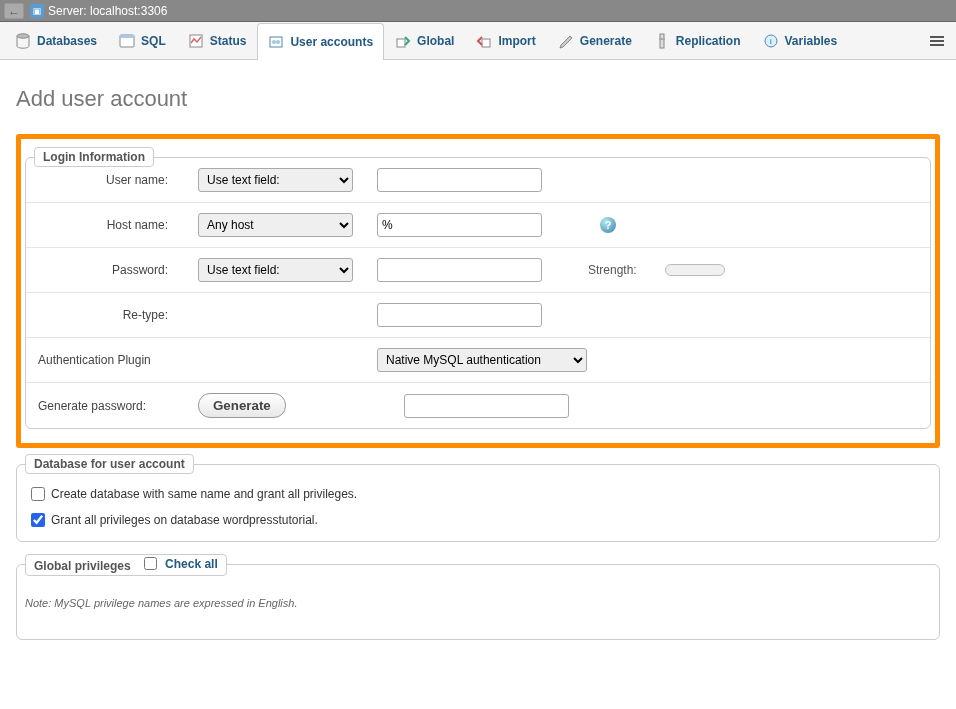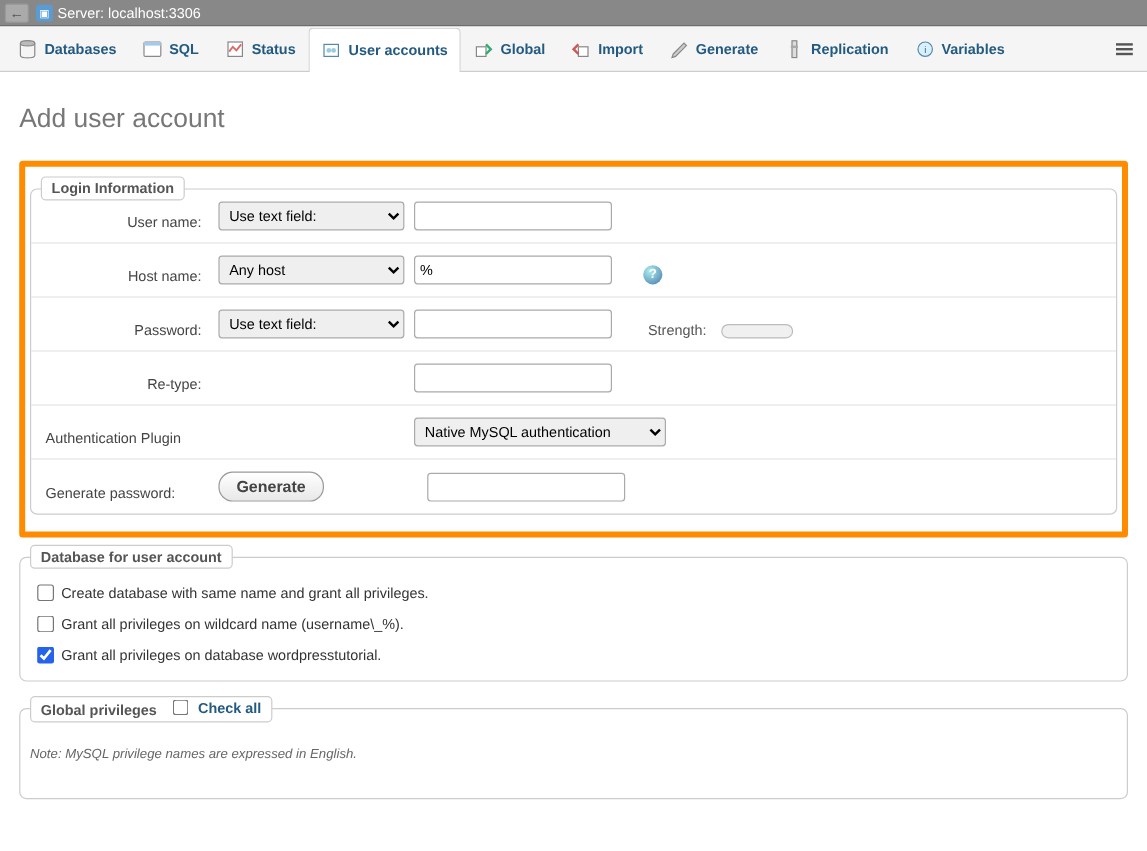--- a/index.html
+++ b/index.html
@@ -11,21 +11,21 @@
 .nav-item { display:flex; align-items:center; padding:0 10px; border:1px solid transparent; border-bottom:none; cursor:pointer; gap:6px;}
 .nav-item.active { background:#fff; border-color:#ccc; border-radius:4px 4px 0 0; position:relative; top:1px;}
 .nav-item a { color:#235a81; text-decoration:none; font-weight:bold; font-size:12px;}
 .nav-icon { width:16px; height:16px; display:inline-block;}
 .content { padding: 12px 16px 24px 16px; }
 h2.page-title { font-size:22px; font-weight:normal; color:#777; margin:14px 0 22px 0;}
 .highlight-box { border:5px solid #ff8c00; padding:10px 4px 14px 4px; margin-bottom:16px; border-radius:3px;}
 .fieldset { border:1px solid #ccc; border-radius:6px; position:relative; margin-top:8px;}
 .legend { position:absolute; top:-11px; left:8px; background:#fff; padding:2px 8px; font-weight:bold; color:#555; border:1px solid #ccc; border-radius:4px; font-size:12px;}
 .legend .chk-all { color:#235a81; font-weight:bold; margin-left:10px; display:inline-flex; align-items:flex-start; gap:8px;}
-.form-row { display:flex; align-items:flex-end; border-bottom:1px solid #e5e5e5; padding:10px 8px; gap:8px;}
+.form-row { display:flex; align-items:center; border-bottom:1px solid #e5e5e5; padding:10px 8px; gap:24px;}
 .form-row:last-child{border-bottom:none;}
 .row-label { width:140px; text-align:right; color:#444; padding-right:6px;}
 select, input[type=text], input[type=password] { border:1px solid #aaa; border-radius:3px; padding:3px 4px; font-size:12px; height:24px;}
 select { width:155px;}
 input.txt { width:165px;}
 .help-icon { width:16px;height:16px;border-radius:50%;background:radial-gradient(circle at 35% 30%,#aee,#47a);display:inline-flex;align-items:center;justify-content:center;color:#fff;font-weight:bold;font-size:11px;cursor:pointer;}
 .strength-label{color:#555;margin-left:22px;}
 .strength-meter{display:inline-block;width:60px;height:12px;border:1px solid #bbb;border-radius:6px;margin-left:4px;vertical-align:middle;background:#f0f0f0;}
 .gen-btn{border:1px solid #999;border-radius:12px;padding:4px 14px;background:linear-gradient(#fff,#e8e8e8);font-weight:bold;cursor:pointer;color:#444;}
 .check-line{display:flex;align-items:center;gap:6px;padding:6px 8px;}
@@ -166,24 +166,20 @@
       </div>
     </div>
   </div>
 
   <div class="fieldset" style="padding:16px 6px 8px 6px;">
     <div class="legend">Database for user account</div>
     <div class="check-line">
       <input type="checkbox" style="">
       <span>Create database with same name and grant all privileges.</span>
     </div>
-    <div class="check-line">
-      <input type="checkbox" style="">
-      <span>Grant all privileges on wildcard name (username\_%).</span>
-    </div>
     <div class="check-line checked">
       <input type="checkbox" checked="" style="">
       <span>Grant all privileges on database wordpresstutorial.</span>
     </div>
   </div>
 
   <div class="fieldset" style="margin-top:22px;padding:18px 6px 30px 6px;">
     <div class="legend">
       <span>Global privileges</span>
       <span class="chk-all">

